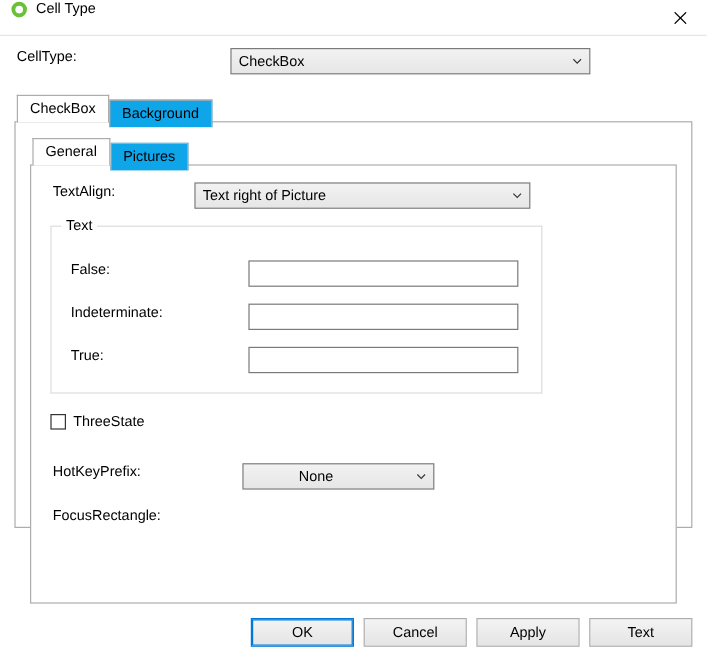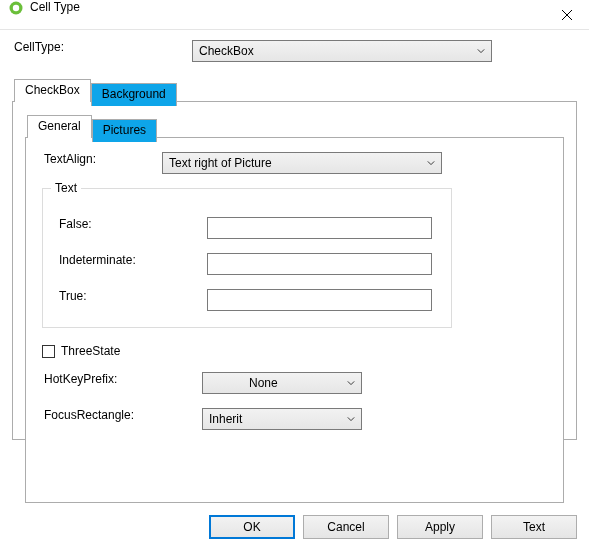--- a/index.html
+++ b/index.html
@@ -144,21 +144,21 @@
     padding: 0 4px;
     font-size: 12px;
   }
   .groupbox .row { margin-bottom: 14px; }
   .groupbox .row:last-child { margin-bottom: 6px; }
   .groupbox .row > label.fld { width: 150px; }
 
   .checkbox-row {
     display: flex;
     align-items: center;
-    margin: 6px 0 14px 0;
+    margin: 6px 0 28px 0;
   }
   .checkbox-box {
     width: 13px; height: 13px;
     border: 1px solid #333;
     margin-right: 6px;
     background: #fff;
     display: inline-block;
   }
 
   .bottom-row {
@@ -277,28 +277,22 @@
               <div class="row">
                 <label class="fld" style="width:160px;">HotKeyPrefix:</label>
                 <div class="dropdown" style="width:160px;padding-left:46px;">
                   <span>None</span>
                   <svg class="chev" viewBox="0 0 10 6">
                     <polyline points="1,1 5,5 9,1" fill="none" stroke="#333" stroke-width="1.2"></polyline>
                   </svg>
                 </div>
               </div>
 
-              <div class="row" style="margin-bottom:0;">
+              <div class="row" style="margin-bottom:0;gap:44px;">
                 <label class="fld" style="width:160px;">FocusRectangle:</label>
-                <div class="dropdown" style="width:160px;">
-                  <span>Inherit</span>
-                  <svg class="chev" viewBox="0 0 10 6">
-                    <polyline points="1,1 5,5 9,1" fill="none" stroke="#333" stroke-width="1.2"></polyline>
-                  </svg>
-                </div>
               </div>
 
             </div>
 
           </div>
         </div>
 
       </div>
     </div>
 

